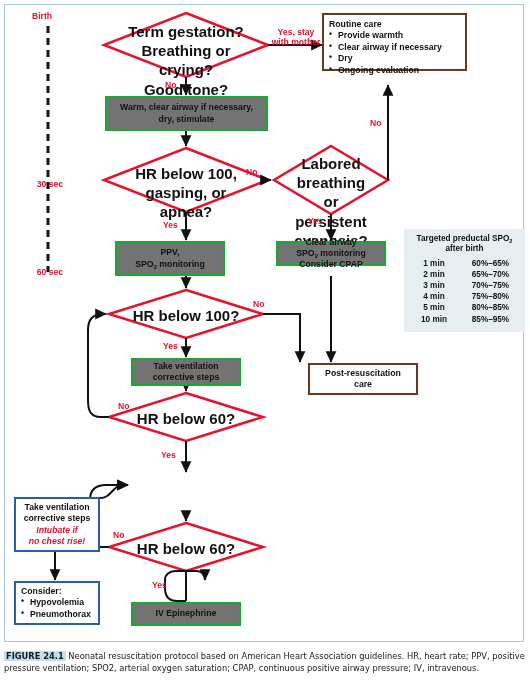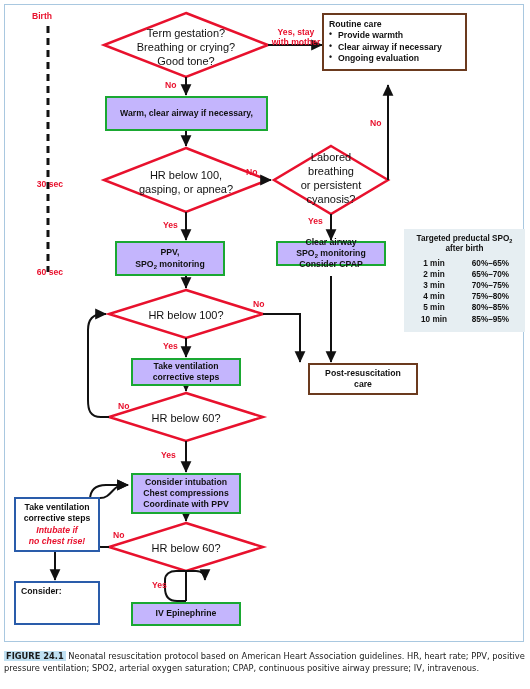--- a/index.html
+++ b/index.html
@@ -15,21 +15,21 @@
   #panel{
     position:absolute;left:4px;top:4px;width:520px;height:638px;
     border:1px solid #a9c8e0;background:#ffffff;box-sizing:border-box;
   }
   #canvas{position:absolute;left:0;top:0;width:530px;height:648px;}
 
   
   .node{position:absolute;box-sizing:border-box;}
 
   .boxgreen{
-    border:2.5px solid #1aa832;background:#c4b5fd;
+    border:2.5px solid #1aa832;background:#737373;
     display:flex;align-items:center;justify-content:center;
     text-align:center;font-size:8.7px;font-weight:bold;color:#111;
     line-height:1.28;padding:2px 3px;
   }
   .boxbrown{
     border:2.5px solid #6b3a1e;background:#fff;
     font-size:8.7px;font-weight:bold;color:#111;line-height:1.32;
     padding:4px 5px;box-sizing:border-box;
   }
   .boxbrown.center{display:flex;align-items:center;justify-content:center;text-align:center;margin-left:32px;}
@@ -44,22 +44,22 @@
   .bullets li{position:relative;padding-left:9px;white-space:nowrap;}
   .bullets li:before{content:"\2022";position:absolute;left:0;top:-1px;}
   .blist{margin:0;padding:0;list-style:none;font-weight:bold;}
   .blist li{position:relative;padding-left:9px;white-space:nowrap;}
   .blist li:before{content:"\2022";position:absolute;left:0;top:-1px;}
 
   .emph{color:#e8112d;font-style:italic;}
 
   
   .dlabel{
-    position:absolute;display:flex;align-items:flex-end;justify-content:center;
-    text-align:center;font-size:11px;font-weight:normal;color:#111;line-height:1.28;
+    position:absolute;display:flex;align-items:flex-start;justify-content:center;
+    text-align:center;font-size:15px;font-weight:bold;color:#111;line-height:1.28;
     pointer-events:none;
   }
 
   
   .redtxt{
     position:absolute;color:#e8112d;font-weight:bold;font-size:8.6px;
     line-height:1.2;white-space:nowrap;
   }
   .redtxt.ctr{text-align:center;}
 
@@ -181,28 +181,30 @@
 
   <div class="dlabel" style="left:128px;top:306px;width:116px;height:16px;">HR below 100?</div>
 
   <div class="dlabel" style="left:128px;top:409px;width:116px;height:16px;">HR below 60?</div>
 
   <div class="dlabel" style="left:128px;top:539px;width:116px;height:16px;">HR below 60?</div>
 
   <div class="node boxgreen" style="left:105px;top:96px;width:163px;height:35px;">
     <div>
       <div>Warm, clear airway if necessary,</div>
+      <div>dry, stimulate</div>
     </div>
   </div>
 
   <div class="node boxbrown" style="left:322px;top:13px;width:145px;height:58px;">
     <div>Routine care</div>
     <ul class="bullets">
       <li>Provide warmth</li>
       <li>Clear airway if necessary</li>
+      <li>Dry</li>
       <li>Ongoing evaluation</li>
     </ul>
   </div>
 
   <div class="node boxgreen" style="left:115px;top:241px;width:110px;height:35px;">
     <div>
       <div>PPV,</div>
       <div><span>SPO</span><sub>2</sub><span> monitoring</span></div>
     </div>
   </div>
@@ -222,39 +224,36 @@
     </div>
   </div>
 
   <div class="node boxbrown center" style="left:276px;top:363px;width:110px;height:32px;">
     <div>
       <div>Post-resuscitation</div>
       <div>care</div>
     </div>
   </div>
 
-  <div class="node boxgreen" style="left:131px;top:473px;width:110px;height:41px;">
-    <div>
-      <div>Consider intubation</div>
-      <div>Chest compressions</div>
-      <div>Coordinate with PPV</div>
-    </div>
-  </div>
 
   <div class="node boxgreen" style="left:131px;top:602px;width:110px;height:24px;">IV Epinephrine</div>
 
   <div class="node boxblue center" style="left:14px;top:497px;width:86px;height:55px;">
     <div>Take ventilation</div>
     <div>corrective steps</div>
     <div class="emph">Intubate if</div>
     <div class="emph">no chest rise!</div>
   </div>
 
   <div class="node boxblue" style="left:14px;top:581px;width:86px;height:44px;">
     <div>Consider:</div>
+    <ul class="blist">
+      <li>Hypovolemia</li>
+      <li>Pneumothorax</li>
+    </ul>
   </div>
 
   <div class="redtxt ctr" style="left:268px;top:27px;width:56px;">
     <div>Yes, stay</div>
     <div>with mother</div>
   </div>
   <div class="redtxt" style="left:165px;top:80px;">No</div>
   <div class="redtxt" style="left:246px;top:167px;">No</div>
   <div class="redtxt" style="left:163px;top:220px;">Yes</div>
   <div class="redtxt" style="left:370px;top:118px;">No</div>

